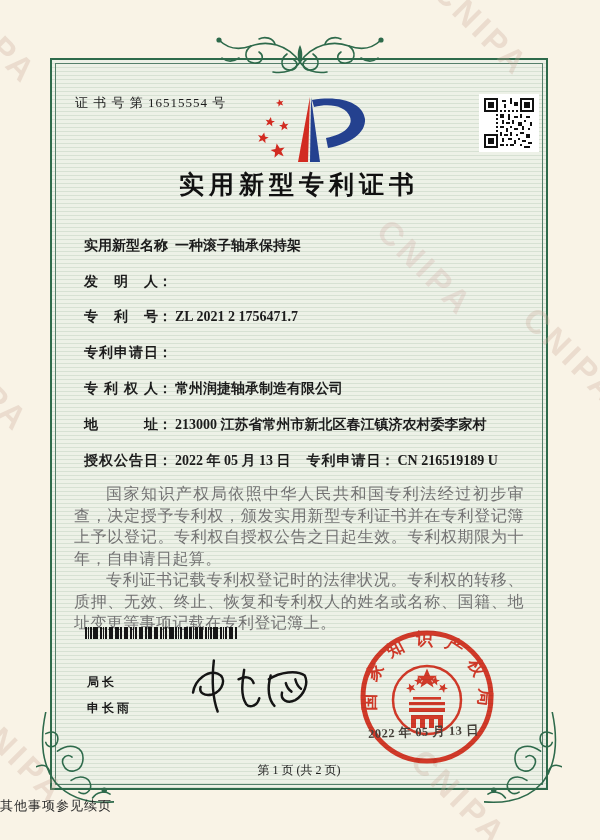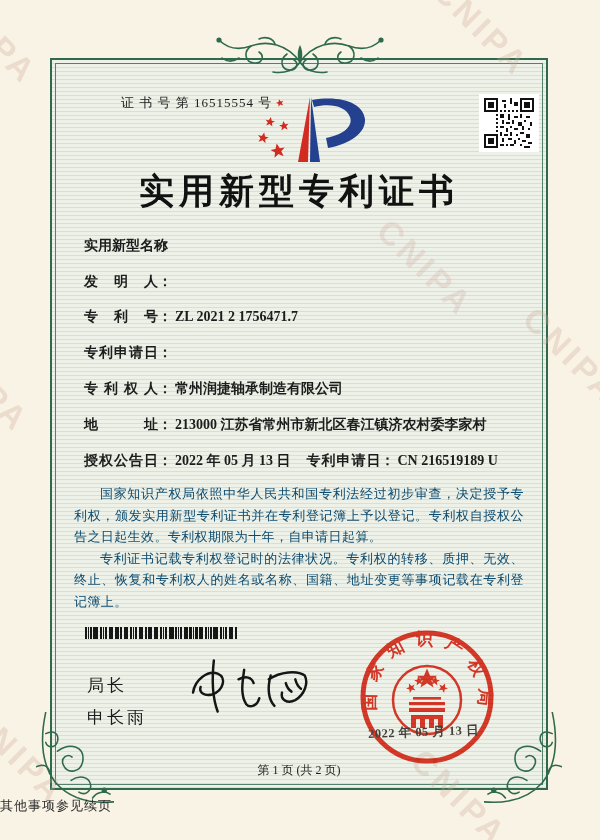--- a/index.html
+++ b/index.html
@@ -25,46 +25,46 @@
     border:2px solid #2e6a4b;z-index:0;
     background-color:#edf1e7;
     background-image:repeating-linear-gradient(0deg,
       rgba(125,160,130,0.20) 0px, rgba(125,160,130,0.20) 1px,
       transparent 1px, transparent 4px);
     box-sizing:border-box;
   }
   .frame-inner{position:absolute;inset:3px;border:1px solid #55806b;}
   .ornament{position:absolute;z-index:2;pointer-events:none;}
   
-  .cert-no{position:absolute;left:75px;top:94px;z-index:2;font-size:13px;letter-spacing:1px;margin-left:46px;}
+  .cert-no{position:absolute;left:75px;top:94px;z-index:2;font-size:13px;letter-spacing:1px;}
   .logo{position:absolute;left:248px;top:92px;width:124px;height:74px;z-index:2;}
   .qr{position:absolute;left:479px;top:94px;width:60px;height:58px;background:#fff;z-index:2;
       display:flex;align-items:center;justify-content:center;}
   .title{
     position:absolute;left:50px;top:168px;width:498px;z-index:2;
-    text-align:center;font-size:35px;font-weight:bold;letter-spacing:5px;color:#111;
+    text-align:center;font-size:25px;font-weight:bold;letter-spacing:5px;color:#111;
   }
   
   .fields{position:absolute;left:84px;top:228px;width:440px;z-index:2;font-size:14px;font-weight:bold;}
   .field-row{height:35.8px;display:flex;align-items:center;white-space:nowrap;}
   .flabel{display:inline-block;width:74px;text-align:justify;text-align-last:justify;}
   .fvalue{margin-left:3px;}
   .pair2{margin-left:16px;}
   
   .paras{position:absolute;left:74px;top:483px;width:450px;z-index:2;
-         font-size:13px;line-height:21.5px;text-align:justify;letter-spacing:0.4px;color:#0c4a6e;}
+         font-size:16px;line-height:21.5px;text-align:justify;letter-spacing:0.4px;color:#737373;}
   .paras p{margin:0;text-indent:2em;}
   
   .barcode{position:absolute;left:85px;top:627px;width:152px;height:12px;z-index:2;
     background-image:
       repeating-linear-gradient(90deg,#161616 0 2px,transparent 2px 5px),
       repeating-linear-gradient(90deg,#161616 0 1px,transparent 1px 8px),
       repeating-linear-gradient(90deg,#161616 0 1px,transparent 1px 3px);
   }
-  .signatory{position:absolute;left:87px;top:674px;z-index:2;font-size:17px;font-weight:normal;letter-spacing:3px;}
+  .signatory{position:absolute;left:87px;top:674px;z-index:2;font-size:12px;font-weight:bold;letter-spacing:3px;}
   .signatory div{margin-bottom:9px;}
   .signature{position:absolute;left:176px;top:650px;width:142px;height:70px;z-index:3;}
   .seal{position:absolute;left:357px;top:627px;width:140px;height:140px;z-index:3;
         mix-blend-mode:multiply;opacity:0.94;}
   .seal-date{position:absolute;left:368px;top:724px;z-index:4;font-size:12.5px;font-weight:bold;
              color:#45403a;transform:rotate(-2deg);letter-spacing:0.5px;white-space:nowrap;}
   .page-info{position:absolute;left:50px;top:762px;width:498px;text-align:center;z-index:2;font-size:12px;}
   .cont-note{position:absolute;left:0;top:797px;width:600px;z-index:2;
              font-size:13px;color:#2a2a2a;letter-spacing:1px;}
 </style>
@@ -189,20 +189,21 @@
       <rect x="20" y="24" width="3" height="1"></rect>
   </svg>
 </div>
 
 <div class="title">实用新型专利证书</div>
 
 <div class="fields">
   <div class="field-row">
     <span class="flabel">实用新型名称</span>
       <span>：</span>
+    <span class="fvalue">一种滚子轴承保持架</span>
   </div>
   <div class="field-row">
     <span class="flabel">发明人</span>
       <span>：</span>
   </div>
   <div class="field-row">
     <span class="flabel">专利号</span>
       <span>：</span>
     <span class="fvalue">ZL 2021 2 1756471.7</span>
   </div>

